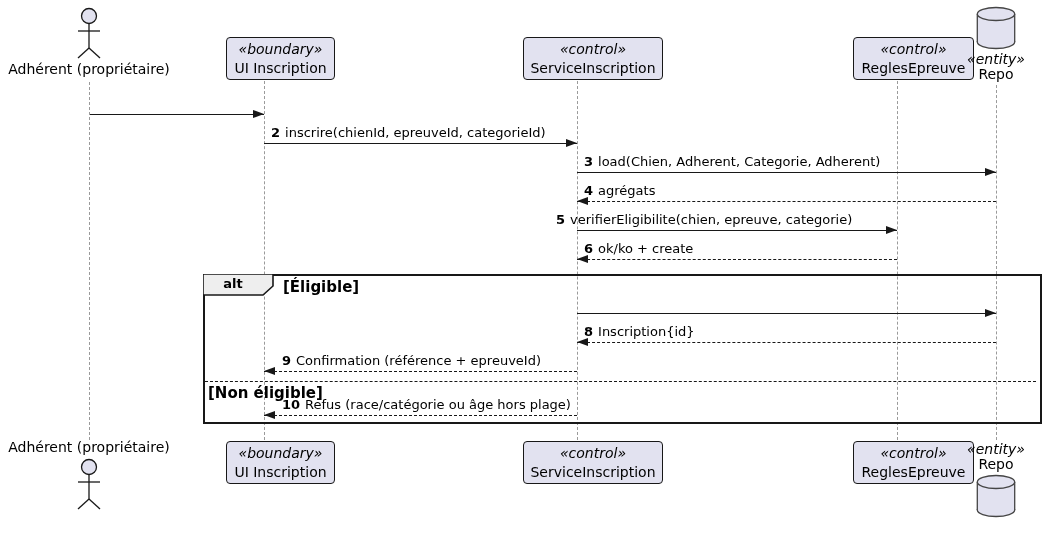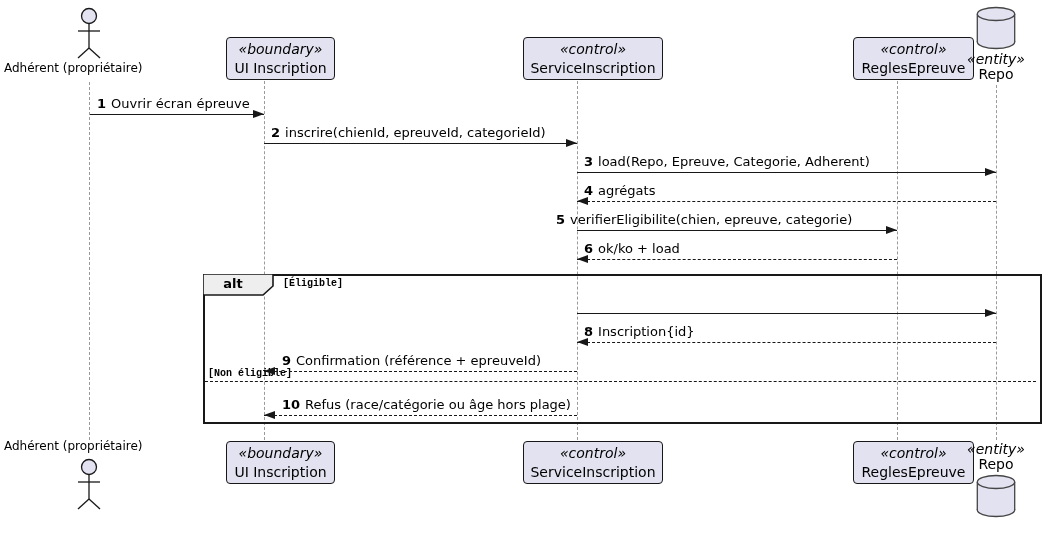--- a/index.html
+++ b/index.html
@@ -11,40 +11,40 @@
   .lifeline{position:absolute;width:0;border-left:1px dashed #9a9a9a;}
   
   .pbox{
     position:absolute;height:41px;background:#E2E2F0;border:1.4px solid #181818;
     border-radius:4px;display:flex;flex-direction:column;align-items:center;
     justify-content:center;line-height:19px;margin-left:15px;
   }
   .stereo{font-style:italic;font-size:14px;}
   .pname{font-size:14px;}
   
-  .actor-label{position:absolute;font-size:12px;}
+  .actor-label{position:absolute;font-size:14px;text-align:center;}
   .ent-label{position:absolute;font-size:14px;text-align:center;}
   .ent-stereo{font-style:italic;}
   
   .msg{position:absolute;font-size:13px;white-space:nowrap;height:16px;}
   .msg b{margin-right:5px;}
   .mline{position:absolute;height:0;}
   .mline.solid{border-top:1.3px solid #181818;}
   .mline.dashed{border-top:1.3px dashed #181818;}
   .ah{position:absolute;width:0;height:0;border-top:4.5px solid transparent;border-bottom:4.5px solid transparent;}
   .ah.r{border-left:11px solid #181818;}
   .ah.l{border-right:11px solid #181818;}
   
   .fragment{position:absolute;border:2px solid #181818;}
   .alt-op{
     position:absolute;left:-2px;top:-2px;width:60px;height:20px;
     font-size:13px;font-weight:bold;text-align:center;line-height:20px;
   }
   .alt-shape{position:absolute;left:-2px;top:-2px;}
-  .guard{position:absolute;font-size:10px;font-weight:bold;white-space:nowrap;font-family:Liberation Mono, monospace;}
+  .guard{position:absolute;font-size:15px;font-weight:bold;white-space:nowrap;}
   .divider{position:absolute;height:0;border-top:1.4px dashed #181818;}
   svg{display:block;}
 </style>
 </head>
 <body>
 
 <div id="stage">
 
   <div class="lifeline" style="left:89px;top:82px;height:358px"></div>
   <div class="lifeline" style="left:264px;top:81px;height:359px"></div>
@@ -77,64 +77,61 @@
   <svg style="position:absolute;left:976px;top:6px" width="40" height="44" viewBox="0 0 40 44">
     <ellipse cx="20" cy="36" rx="18.7" ry="6.5" fill="#E2E2F0" stroke="#454545" stroke-width="1.3"></ellipse>
     <rect x="1.3" y="8" width="37.4" height="28" fill="#E2E2F0"></rect>
     <line x1="1.3" y1="8" x2="1.3" y2="36" stroke="#454545" stroke-width="1.3"></line>
     <line x1="38.7" y1="8" x2="38.7" y2="36" stroke="#454545" stroke-width="1.3"></line>
     <ellipse cx="20" cy="8" rx="18.7" ry="6.5" fill="#E2E2F0" stroke="#454545" stroke-width="1.3"></ellipse>
   </svg>
   <div class="ent-label ent-stereo" style="left:961px;top:51px;width:70px">«entity»</div>
   <div class="ent-label" style="left:961px;top:66px;width:70px">Repo</div>
 
-  <div class="msg" style="left:97px;top:96px">
-    <b>1</b><span>Ouvrir écran épreuve</span>
-  </div>
   <div class="mline solid" style="left:90px;top:114px;width:174px"></div>
   <div class="ah r" style="left:253px;top:110px"></div>
 
   <div class="msg" style="left:271px;top:125px">
     <b>2</b><span>inscrire(chienId, epreuveId, categorieId)</span>
   </div>
   <div class="mline solid" style="left:264px;top:143px;width:313px"></div>
   <div class="ah r" style="left:566px;top:139px"></div>
 
   <div class="msg" style="left:584px;top:154px">
-    <b>3</b><span>load(Repo, Epreuve, Categorie, Adherent)</span>
+    <b>3</b><span>load(Chien, Adherent, Categorie, Adherent)</span>
   </div>
   <div class="mline solid" style="left:577px;top:172px;width:419px"></div>
   <div class="ah r" style="left:985px;top:168px"></div>
 
   <div class="msg" style="left:584px;top:183px">
     <b>4</b><span>agrégats</span>
   </div>
   <div class="mline dashed" style="left:577px;top:201px;width:419px"></div>
   <div class="ah l" style="left:577px;top:197px"></div>
 
   <div class="msg" style="left:556px;top:212px">
     <b>5</b><span>verifierEligibilite(chien, epreuve, categorie)</span>
   </div>
   <div class="mline solid" style="left:577px;top:230px;width:320px"></div>
   <div class="ah r" style="left:886px;top:226px"></div>
 
   <div class="msg" style="left:584px;top:241px">
-    <b>6</b><span>ok/ko + load</span>
+    <b>6</b><span>ok/ko + create</span>
   </div>
   <div class="mline dashed" style="left:577px;top:259px;width:320px"></div>
   <div class="ah l" style="left:577px;top:255px"></div>
 
   <div class="fragment" style="left:203px;top:274px;width:835px;height:146px">
     <svg class="alt-shape" width="72" height="22" viewBox="0 0 72 22">
       <polygon points="0,0 70,0 70,12 60,21 0,21" fill="#EEEEEE" stroke="#181818" stroke-width="1.6"></polygon>
     </svg>
     <div class="alt-op">alt</div>
     <div class="guard" style="left:78px;top:2px">[Éligible]</div>
     <div class="divider" style="left:0;top:105px;width:831px"></div>
-    <div class="guard" style="left:3px;top:92px">[Non éligible]</div>
+    <div class="guard" style="left:3px;top:108px">[Non éligible]</div>
   </div>
 
   <div class="mline solid" style="left:577px;top:313px;width:419px"></div>
   <div class="ah r" style="left:985px;top:309px"></div>
 
   <div class="msg" style="left:584px;top:324px">
     <b>8</b><span>Inscription{id}</span>
   </div>
   <div class="mline dashed" style="left:577px;top:342px;width:419px"></div>
   <div class="ah l" style="left:577px;top:338px"></div>

